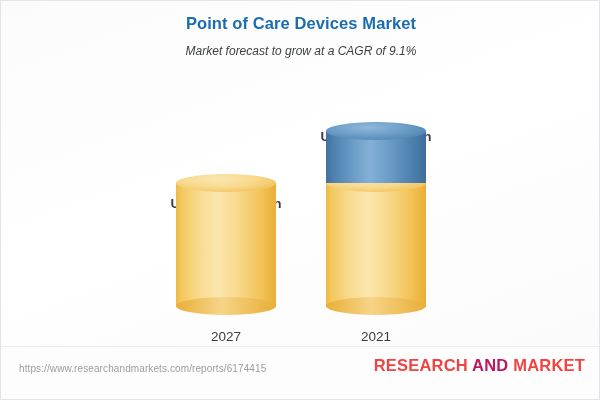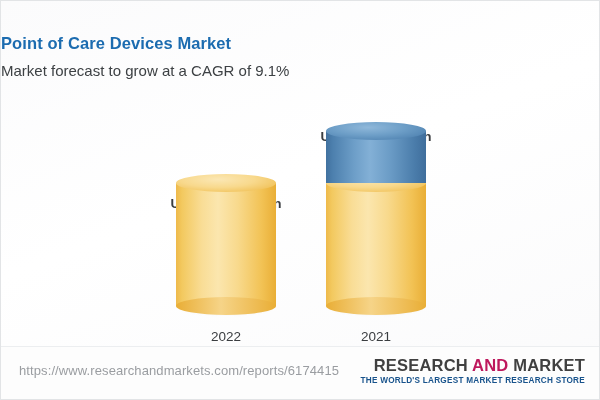--- a/index.html
+++ b/index.html
@@ -22,35 +22,36 @@
     border: 1px solid #e2e4e6;
     background: linear-gradient(160deg, #fbfbfc 0%, #ffffff 45%, #fafafb 100%);
     overflow: hidden;
   }
 
   
   #header {
     position: absolute;
     top: 0; left: 0;
     width: 600px;
-    padding-top: 32px;
-    text-align: left;
+    padding-top: 12px;
+    text-align: center;
   }
   #chart-title {
     font-size: 16.5px;
     font-weight: bold;
     color: #1c6cb0;
     letter-spacing: 0.1px;
     line-height: 20px;
   }
   #chart-subtitle {
     margin-top: 9px;
-    font-size: 15px;
+    font-size: 12px;
     color: #3d4144;
     line-height: 18px;
+    font-style: italic;
   }
 
   
   #plot {
     position: absolute;
     left: 0;
     top: 85px;
     width: 600px;
     height: 260px;
   }
@@ -187,38 +188,38 @@
     bottom: 0;
     width: 600px;
     height: 52px;
     border-top: 1px solid #eceef0;
     background: #fdfdfd;
   }
   #source-url {
     position: absolute;
     left: 18px;
     top: 16px;
-    font-size: 13px;
+    font-size: 10px;
     color: #9a9da1;
     letter-spacing: 0.1px;
   }
   #logo {
     position: absolute;
     right: 16px;
     top: 9px;
     text-align: right;
   }
   #logo-wordmark {
     font-size: 16.5px;
     font-weight: bold;
     letter-spacing: 0.2px;
     line-height: 19px;
     white-space: nowrap;
   }
-  .logo-navy { color: #404040; }
+  .logo-navy { color: #ef4444; }
   .logo-gold { color: #be185d; }
   #logo-tagline {
     margin-top: 1px;
     font-size: 8.2px;
     font-weight: bold;
     color: #18538c;
     letter-spacing: 0.25px;
     white-space: nowrap;
   }
 </style>
@@ -240,21 +241,21 @@
       <div class="cyl-shadow"></div>
 
       <div class="cyl" style="height:123px;">
         <div class="seg" style="bottom:0; height:123px;">
           <div class="seg-body yellow-body"></div>
           <div class="seg-bottom-cap yellow-bottom"></div>
           <div class="seg-top yellow-top"></div>
         </div>
       </div>
 
-      <div class="cat-label">2022</div>
+      <div class="cat-label">2027</div>
     </div>
 
     <div class="bar-group" id="bar-group-1">
       <div class="value-label" id="value-label-1">USD 48.88 Billion</div>
 
       <div class="cyl-shadow"></div>
 
       <div class="cyl" style="height:175px;">
         <div class="seg" style="bottom:0; height:123px;">
           <div class="seg-body yellow-body"></div>
@@ -269,17 +270,16 @@
 
       <div class="cat-label">2021</div>
     </div>
 
   </div>
 
   <div id="footer">
     <div id="source-url">https://www.researchandmarkets.com/reports/6174415</div>
     <div id="logo">
       <div id="logo-wordmark"><span class="logo-navy">RESEARCH</span> <span class="logo-gold">AND</span> <span class="logo-navy">MARKET</span></div>
-      <div id="logo-tagline">THE WORLD'S LARGEST MARKET RESEARCH STORE</div>
     </div>
   </div>
 
 </div>
 
 </body></html>

